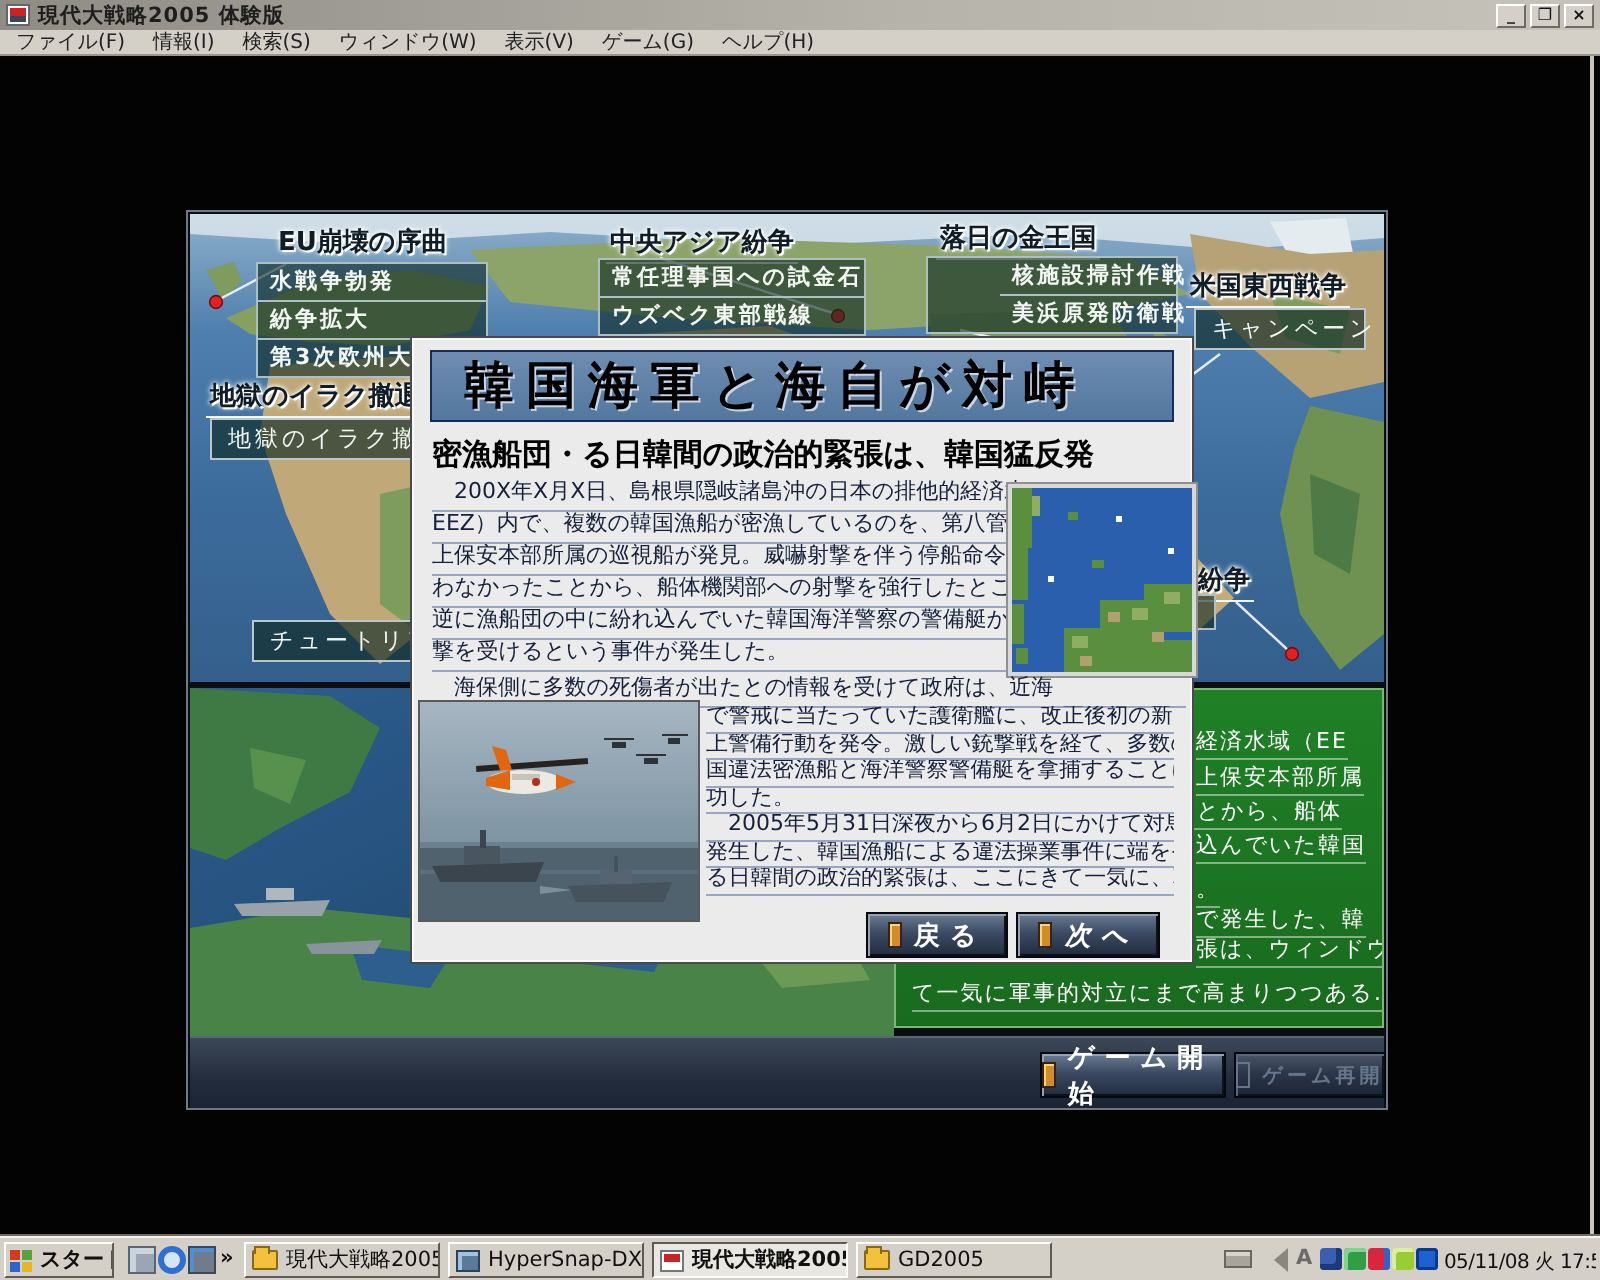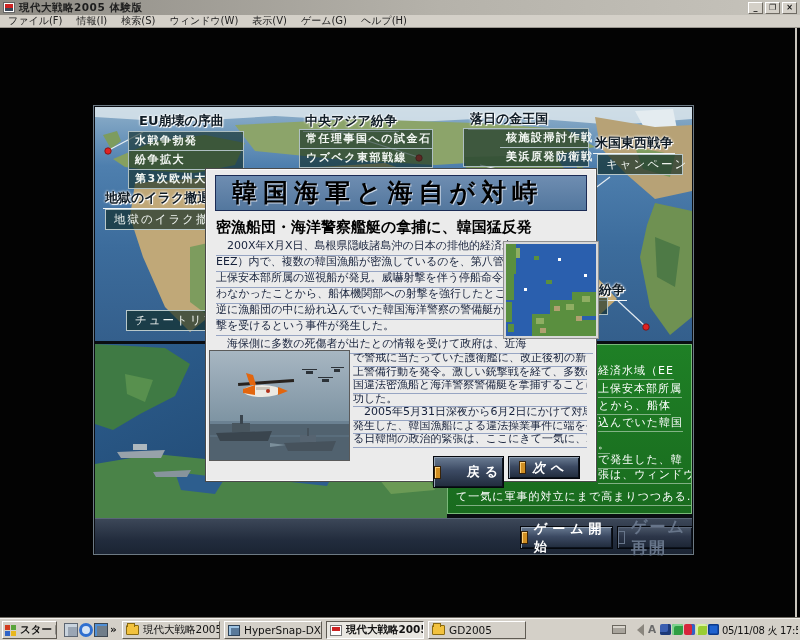--- a/index.html
+++ b/index.html
@@ -226,28 +226,28 @@
     <div class="gl" style="left:150px;top:109px;">で発生した、韓</div>
     <div class="gl" style="left:150px;top:124px;">張は、ウィンドウ</div>
     <div class="gl" style="left:8px;top:146px;">て一気に軍事的対立にまで高まりつつある…</div>
   </div>
 
   <div class="abs" id="navybar"></div>
   <div class="abs nbtn" style="left:520px;top:526px;width:93px;height:23px;">
     <span class="blk"></span>
     <span>ゲーム開始</span>
   </div>
-  <div class="abs nbtn disabled" style="left:617px;top:526px;width:76px;height:23px;font-size:16px;letter-spacing:2px;">
+  <div class="abs nbtn disabled" style="left:617px;top:526px;width:76px;height:23px;font-size:10px;letter-spacing:2px;">
     <span class="blk"></span>
     <span>ゲーム再開</span>
   </div>
 
   <div class="abs" id="dialog">
     <div class="abs" id="dlgbanner">韓国海軍と海自が対峙</div>
-    <div class="abs" id="dlgsub">密漁船団・海洋警察艦艇の拿捕に、韓国猛反発</div>
+    <div class="abs" id="dlgsub">密漁船団・る日韓間の政治的緊張は、韓国猛反発</div>
 
     <div class="abs" id="para1">
       <div class="bl">　200X年X月X日、島根県隠岐諸島沖の日本の排他的経済水域（</div>
       <div class="bl">EEZ）内で、複数の韓国漁船が密漁しているのを、第八管区海</div>
       <div class="bl">上保安本部所属の巡視船が発見。威嚇射撃を伴う停船命令に従</div>
       <div class="bl">わなかったことから、船体機関部への射撃を強行したところ、</div>
       <div class="bl">逆に漁船団の中に紛れ込んでいた韓国海洋警察の警備艇から銃</div>
       <div class="bl">撃を受けるという事件が発生した。</div>
     </div>
 
@@ -334,21 +334,21 @@
     <div class="abs" id="rcol">
       <div class="bl2">で警戒に当たっていた護衛艦に、改正後初の新・海</div>
       <div class="bl2">上警備行動を発令。激しい銃撃戦を経て、多数の韓</div>
       <div class="bl2">国違法密漁船と海洋警察警備艇を拿捕することに成</div>
       <div class="bl2">功した。</div>
       <div class="bl2">　2005年5月31日深夜から6月2日にかけて対馬沖で</div>
       <div class="bl2">発生した、韓国漁船による違法操業事件に端を発す</div>
       <div class="bl2">る日韓間の政治的緊張は、ここにきて一気に、軍事</div>
     </div>
 
-    <div class="abs nbtn" style="left:227px;top:287px;width:71px;height:32px;justify-content:space-between;">
+    <div class="abs nbtn" style="left:227px;top:287px;width:71px;height:23px;">
       <span class="blk"></span>
       <span>戻る</span>
     </div>
     <div class="abs nbtn" style="left:302px;top:287px;width:72px;height:23px;font-style:italic;">
       <span class="blk"></span>
       <span>次へ</span>
     </div>
   </div>
 
   <div class="abs" id="taskbar">

